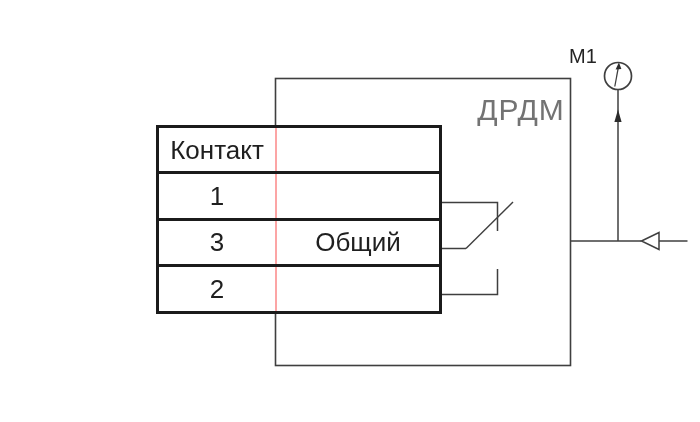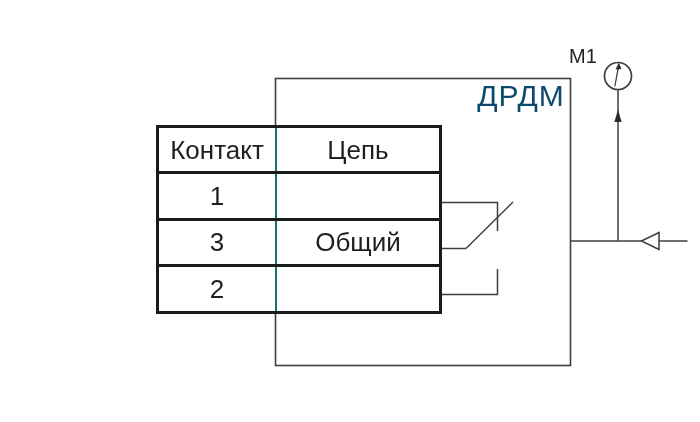--- a/index.html
+++ b/index.html
@@ -45,33 +45,33 @@
   .pin-row.r-header { height: 43px; }
   .pin-row.r-body   { height: 46.6px; border-top: 3px solid #1b1b1b; }
   .pin-cell {
     display: flex;
     align-items: center;
     justify-content: center;
     box-sizing: border-box;
   }
   .pin-cell.c-contact {
     width: 118px;
-    border-right: 2px solid #0f766e;
+    border-right: 2px solid #fca5a5;
   }
   .pin-cell.c-circuit { flex: 1; }
   
   .device-label {
     position: absolute;
     left: 462px;
-    top: 79px;
+    top: 93px;
     width: 118px;
     text-align: center;
     font-size: 30px;
     letter-spacing: 1px;
-    color: #0c4a6e;
+    color: #737373;
     z-index: 1;
   }
   .gauge-label {
     position: absolute;
     left: 569px;
     top: 45px;
     font-size: 20px;
     color: #242424;
     z-index: 1;
   }
@@ -102,21 +102,20 @@
     <polygon points="618.9,62.5 615.6,69.6 621.4,69.1" fill="#2c2c2c"></polygon>
   </svg>
 
   <div class="device-label">ДРДМ</div>
 
   <div class="gauge-label">М1</div>
 
   <div class="pin-table">
     <div class="pin-row r-header">
       <div class="pin-cell c-contact">Контакт</div>
-      <div class="pin-cell c-circuit">Цепь</div>
     </div>
     <div class="pin-row r-body">
       <div class="pin-cell c-contact">1</div>
     </div>
     <div class="pin-row r-body">
       <div class="pin-cell c-contact">3</div>
       <div class="pin-cell c-circuit">Общий</div>
     </div>
     <div class="pin-row r-body">
       <div class="pin-cell c-contact">2</div>

